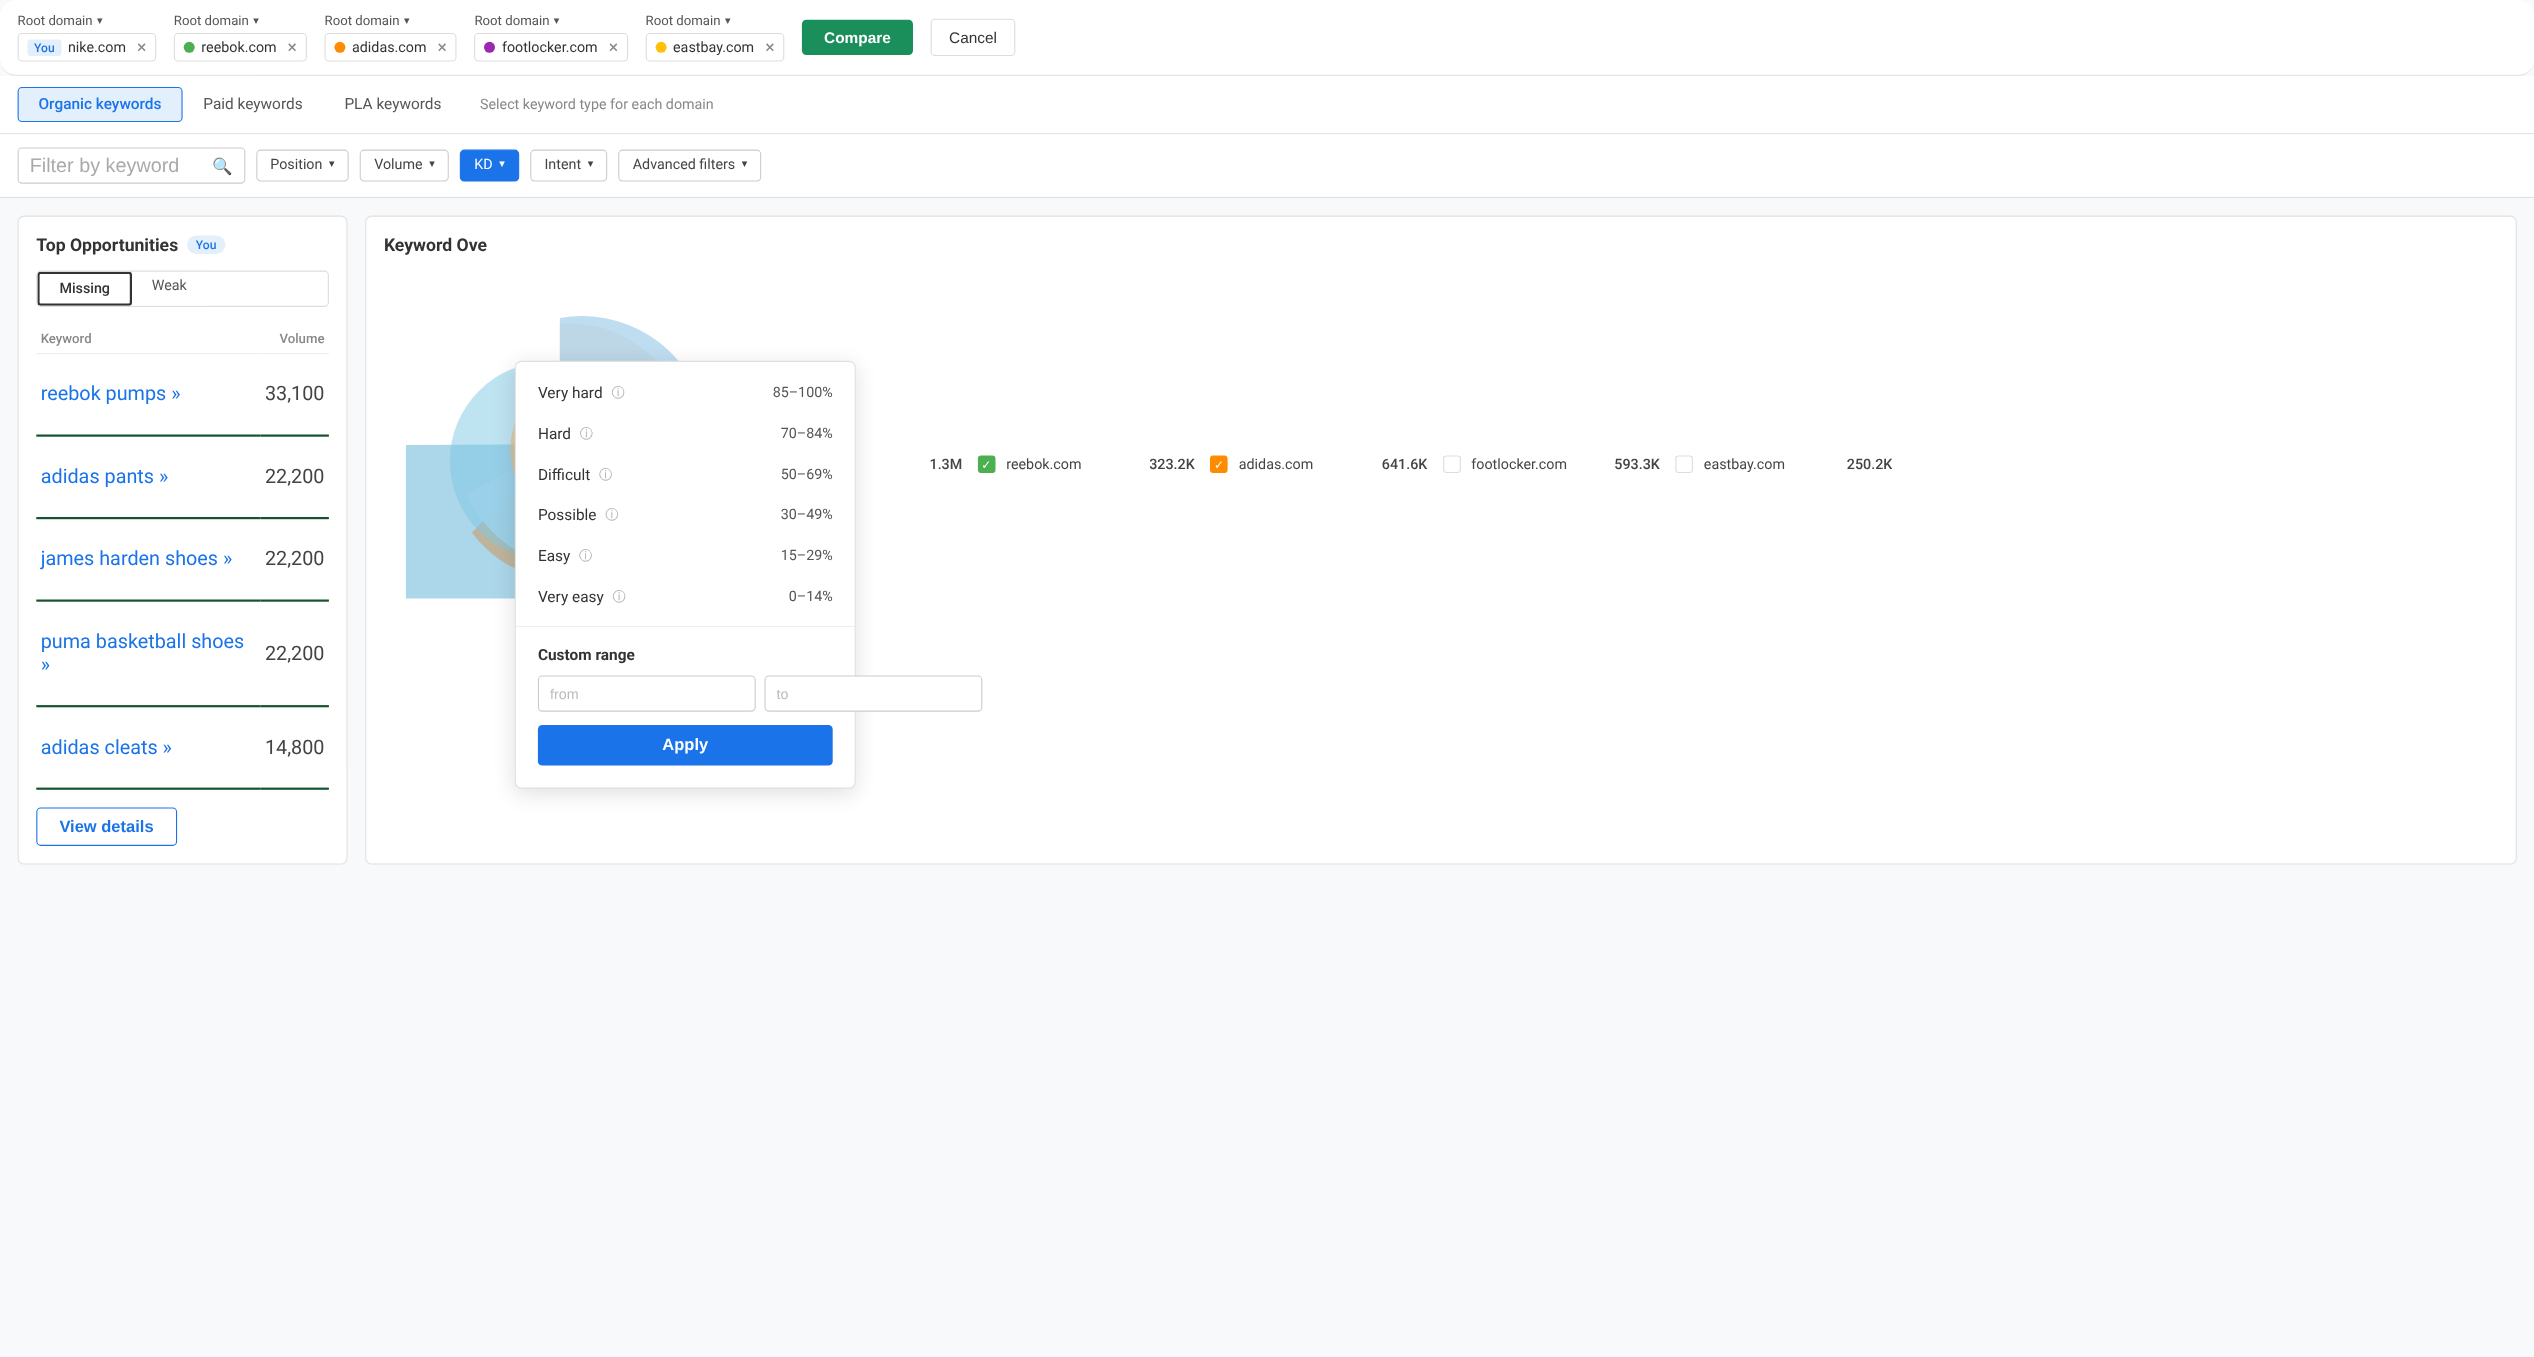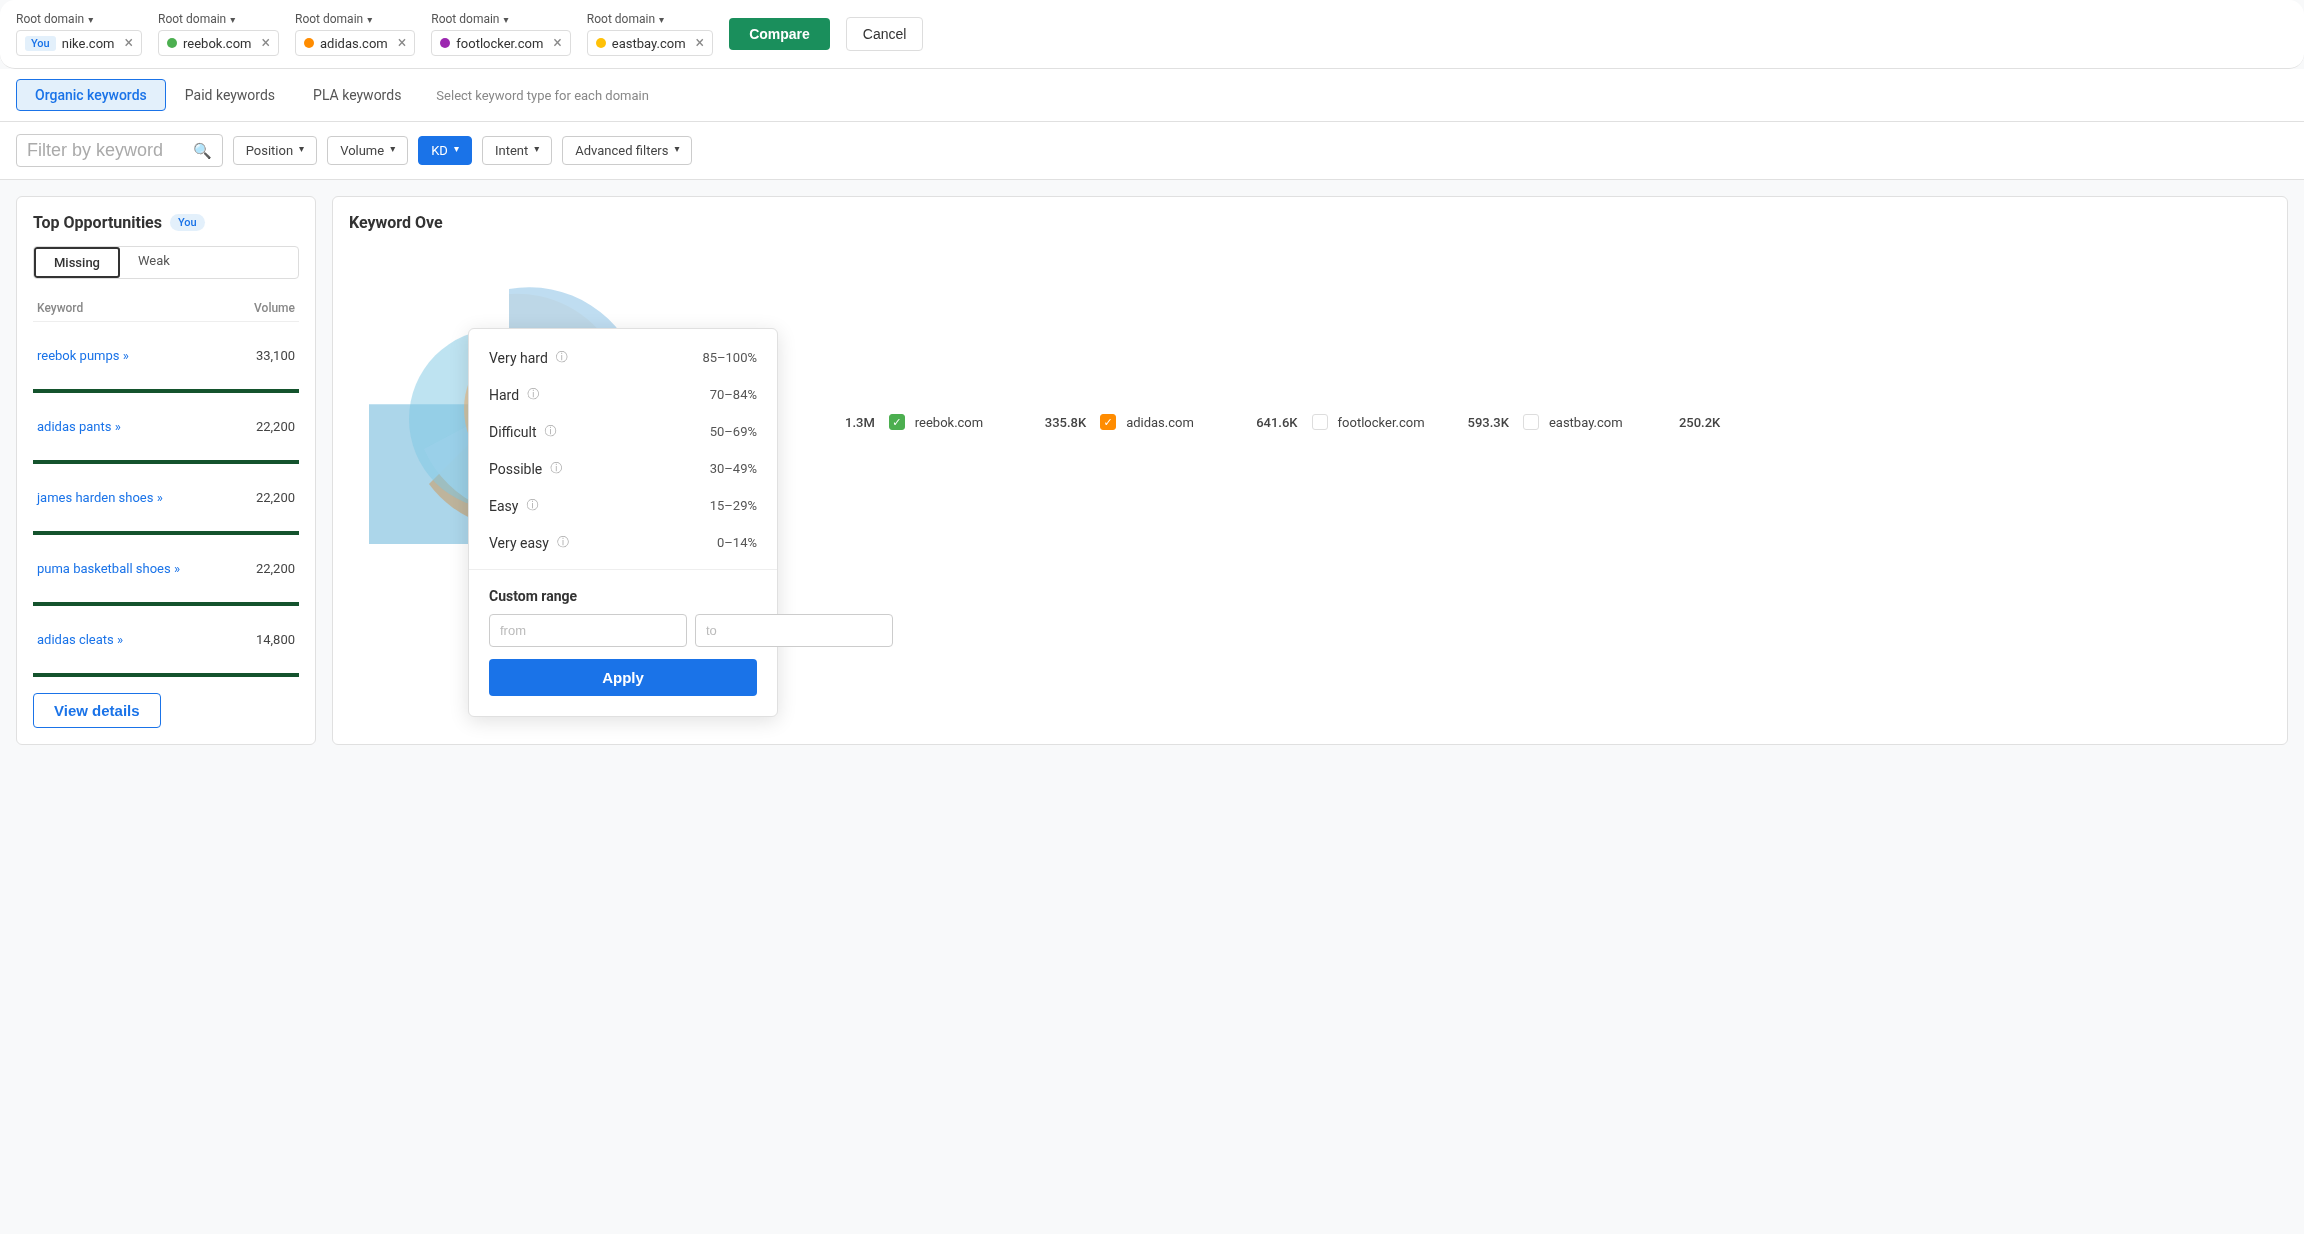--- a/index.html
+++ b/index.html
@@ -38,21 +38,21 @@
 
     .left-panel { background: #fff; border: 1px solid #e0e0e0; border-radius: 6px; width: 300px; min-width: 280px; padding: 16px; }
     .left-panel h3 { font-size: 16px; font-weight: 700; display: flex; align-items: center; gap: 8px; margin-bottom: 14px; }
     .you-badge-sm { background: #e3f0fb; color: #1a73e8; font-size: 11px; padding: 2px 8px; border-radius: 12px; font-weight: 500; }
     .tab-toggle { display: flex; gap: 0; margin-bottom: 16px; border: 1px solid #ddd; border-radius: 4px; overflow: hidden; }
     .tab-toggle .t { padding: 6px 18px; font-size: 13px; cursor: pointer; background: #fff; color: #555; }
     .tab-toggle .t.active { background: #fff; color: #333; border: 2px solid #333; border-radius: 3px; font-weight: 500; }
     .kw-table { width: 100%; border-collapse: collapse; }
     .kw-table th { font-size: 12px; color: #888; font-weight: 500; text-align: left; padding: 6px 4px; border-bottom: 1px solid #eee; }
     .kw-table th:last-child { text-align: right; }
-    .kw-table td { padding: 26px 4px; border-bottom: 4px solid #14532d; font-size: 13px; }
+    .kw-table td { padding: 26px 4px; border-bottom: 2px solid #14532d; font-size: 18px; }
     .kw-table td:last-child { text-align: right; color: #444; }
     .kw-link { color: #1a73e8; text-decoration: none; cursor: pointer; }
     .view-details-btn { margin-top: 16px; background: #fff; color: #1a73e8; border: 1.5px solid #1a73e8; border-radius: 4px; padding: 8px 20px; font-size: 15px; font-weight: 600; cursor: pointer; }
 
     .right-panel { background: #fff; border: 1px solid #e0e0e0; border-radius: 6px; flex: 1; padding: 16px; position: relative; }
     .right-panel h3 { font-size: 16px; font-weight: 700; margin-bottom: 12px; }
 
     
     .chart-area { display: flex; align-items: center; gap: 40px; padding: 20px; }
     .pie-chart { position: relative; width: 280px; height: 280px; }
@@ -259,21 +259,21 @@
 
       <div class="legend">
         <div class="legend-item">
           <div class="legend-cb checked-blue">✓</div>
           <span class="legend-label">nike.com</span>
           <span class="legend-value">1.3M</span>
         </div>
         <div class="legend-item">
           <div class="legend-cb checked-green">✓</div>
           <span class="legend-label">reebok.com</span>
-          <span class="legend-value">335.8K</span>
+          <span class="legend-value">323.2K</span>
         </div>
         <div class="legend-item">
           <div class="legend-cb checked-orange">✓</div>
           <span class="legend-label">adidas.com</span>
           <span class="legend-value">641.6K</span>
         </div>
         <div class="legend-item">
           <div class="legend-cb unchecked"></div>
           <span class="legend-label">footlocker.com</span>
           <span class="legend-value">593.3K</span>

